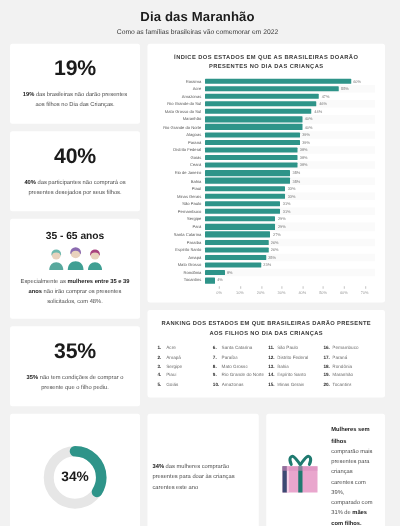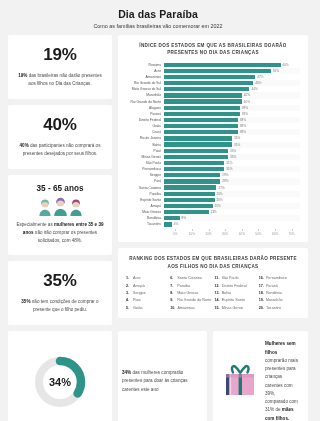--- a/index.html
+++ b/index.html
@@ -77,21 +77,21 @@
   .gift { flex-shrink: 0; }
   .gtext p { font-size: 4.6px; line-height: 1.8; color: #4b4b4b; }
   .gtext p b { color: #1b1b1b; font-weight: bold; }
 </style>
 </head>
 <body>
 
 <div class="page">
 
   <div class="hdr">
-    <h1>Dia das Paraíba</h1>
+    <h1>Dia das Maranhão</h1>
     <h2>Como as famílias brasileiras vão comemorar em 2022</h2>
   </div>
 
   <div class="cols">
 
     <div class="left">
 
       <div class="card stat">
         <div class="big">19%</div>
         <div class="desc"><b>19%</b><span> das brasileiras não darão presentes aos  filhos no Dia das Crianças.</span></div>

